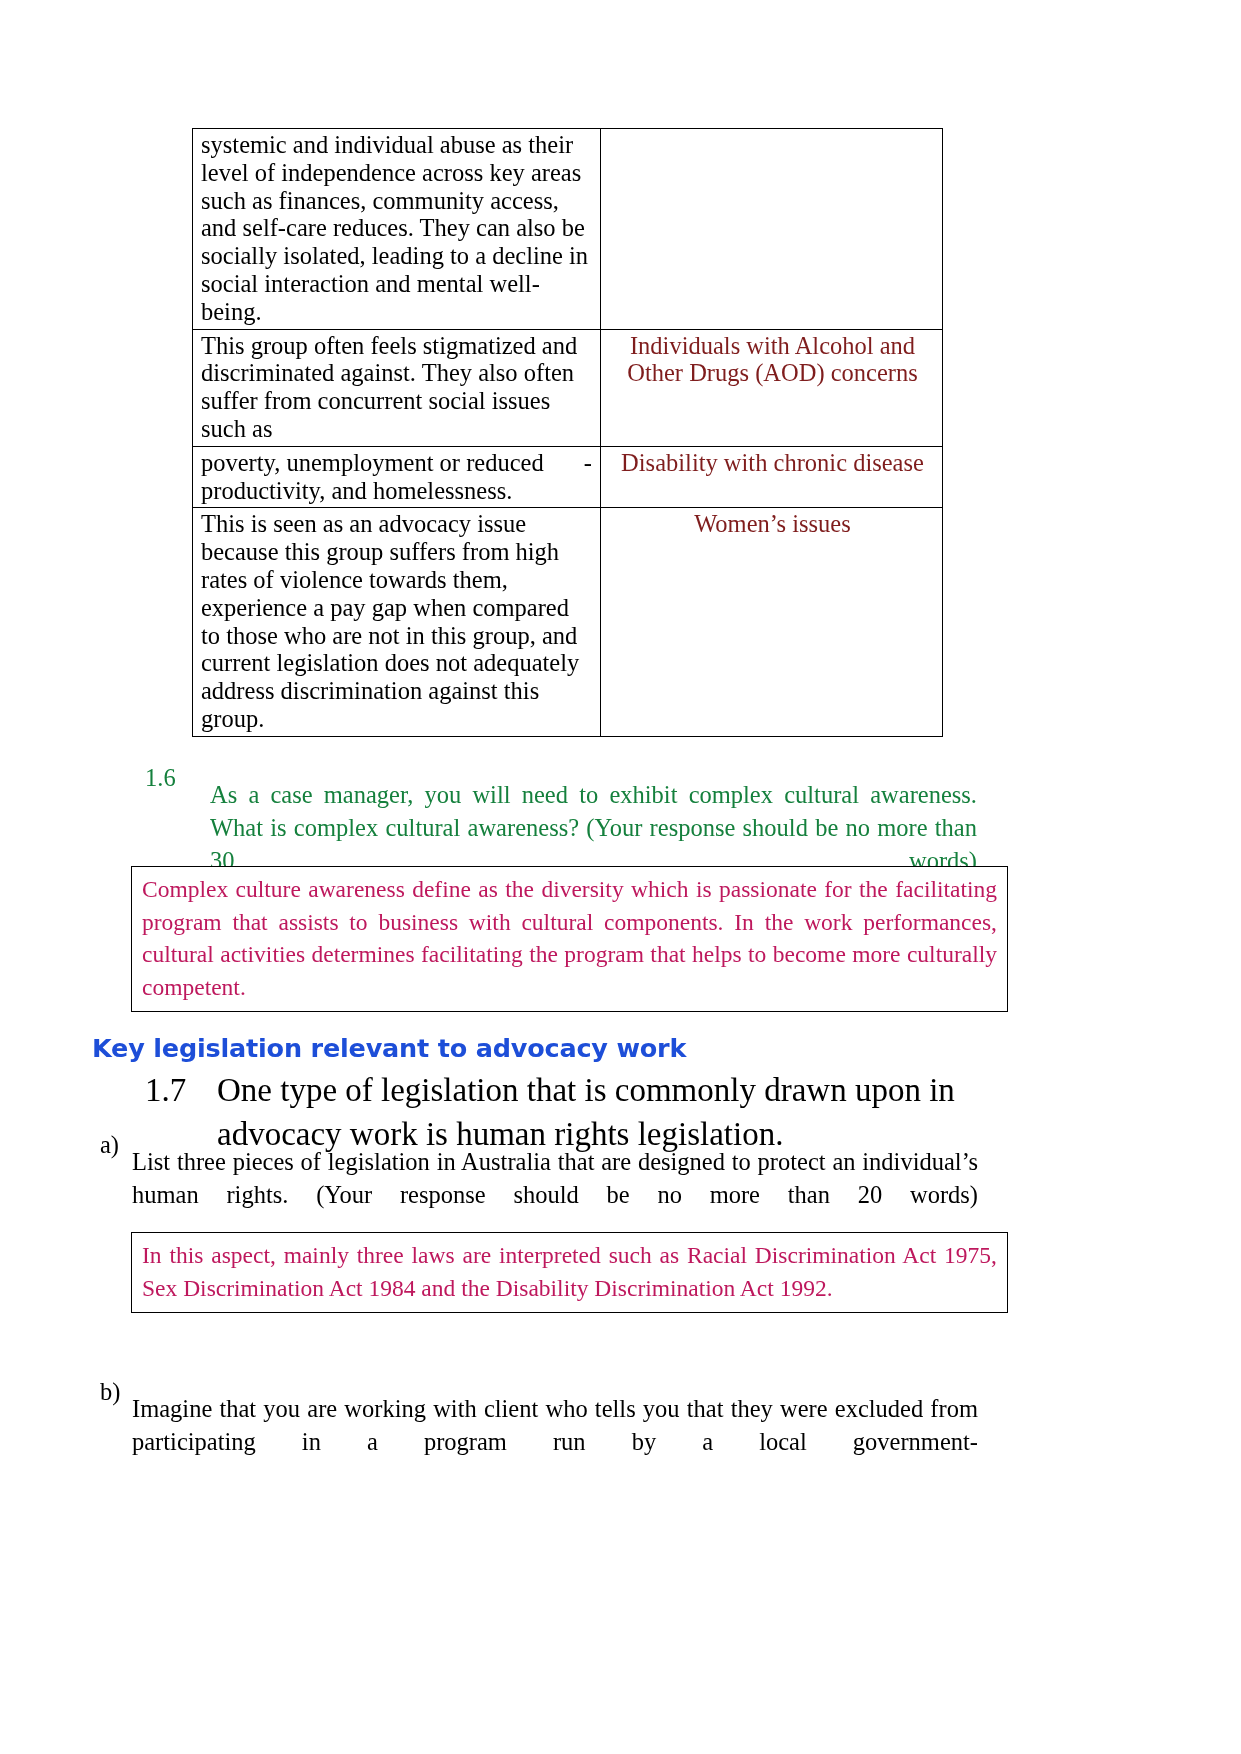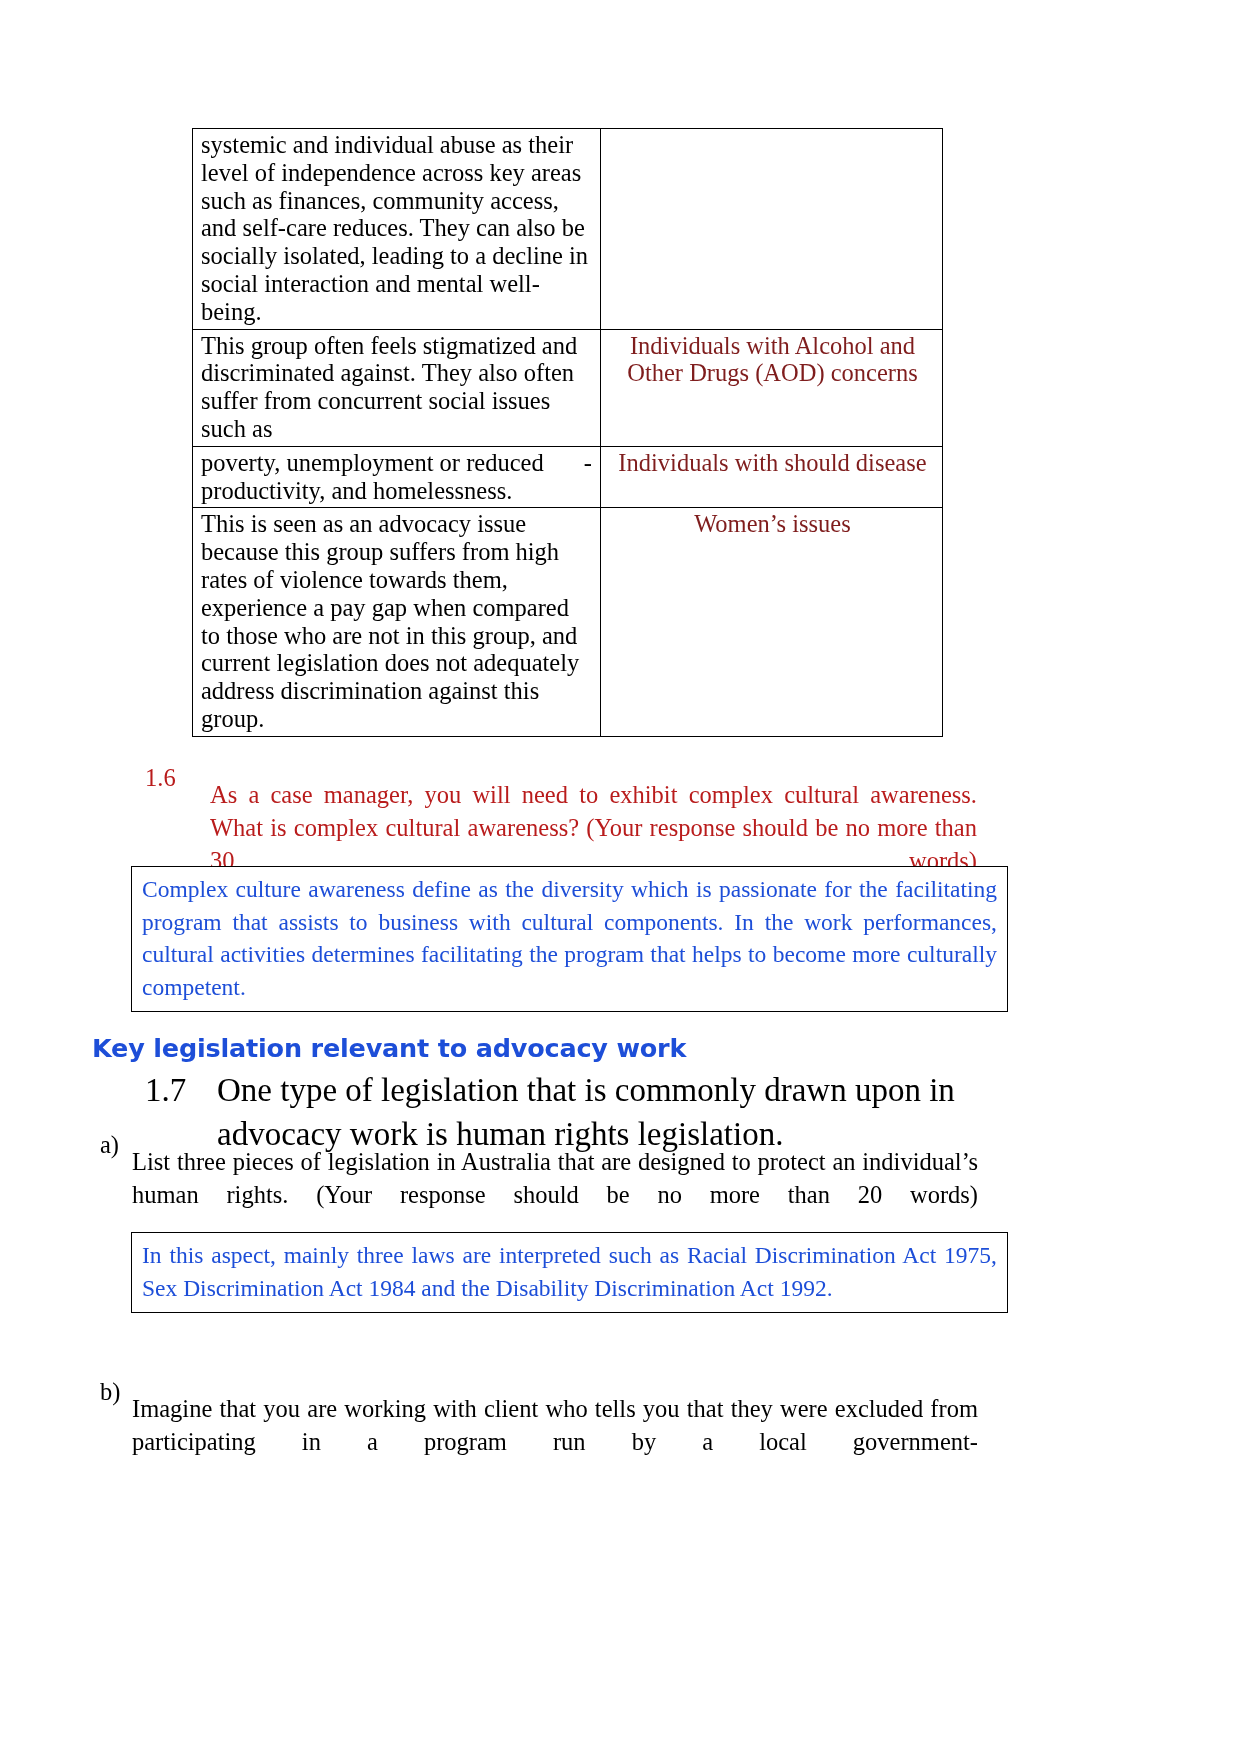--- a/index.html
+++ b/index.html
@@ -55,39 +55,39 @@
     float: right;
     margin-right: 2px;
   }
   .cell-text { display: block; }
 
   
   .q-block {
     position: absolute;
     font-size: 24.5px;
     line-height: 1.34;
-    color: #b91c1c;
+    color: #15803d;
   }
   .q-16 { left: 145px; top: 762px; width: 832px; }
   .q-16 .qnum {
     position: absolute;
     left: 0; top: 0;
     width: 58px;
   }
   .q-16 .qbody {
     margin-left: 65px;
     text-align: justify;
     text-justify: inter-word;
   }
 
   
   .ans-box {
     position: absolute;
     border: 1px solid #000000;
-    color: #1d4ed8;
+    color: #be185d;
     font-size: 23.5px;
     line-height: 1.385;
     padding: 6px 10px 8px 10px;
     text-align: justify;
     text-justify: inter-word;
     background: #ffffff;
   }
   .ans-1 { left: 131px; top: 866px; width: 877px; }
   .ans-2 { left: 131px; top: 1232px; width: 877px; }
 
@@ -184,21 +184,21 @@
           <td class="col-right">
             <span class="cell-text">Individuals with Alcohol and Other Drugs (AOD) concerns</span>
           </td>
         </tr>
         <tr>
           <td class="col-left">
             <span class="dashmark">-</span>
             <span class="cell-text">poverty, unemployment or reduced productivity, and homelessness.</span>
           </td>
           <td class="col-right">
-            <span class="cell-text">Individuals with should disease</span>
+            <span class="cell-text">Disability with chronic disease</span>
           </td>
         </tr>
         <tr>
           <td class="col-left">
             <span class="cell-text">This is seen as an advocacy issue because this group suffers from high rates of violence towards them, experience a pay gap when compared to those who are not in this group, and current legislation does not adequately address discrimination against this group.</span>
           </td>
           <td class="col-right">
             <span class="cell-text">Women’s issues</span>
           </td>
         </tr>

